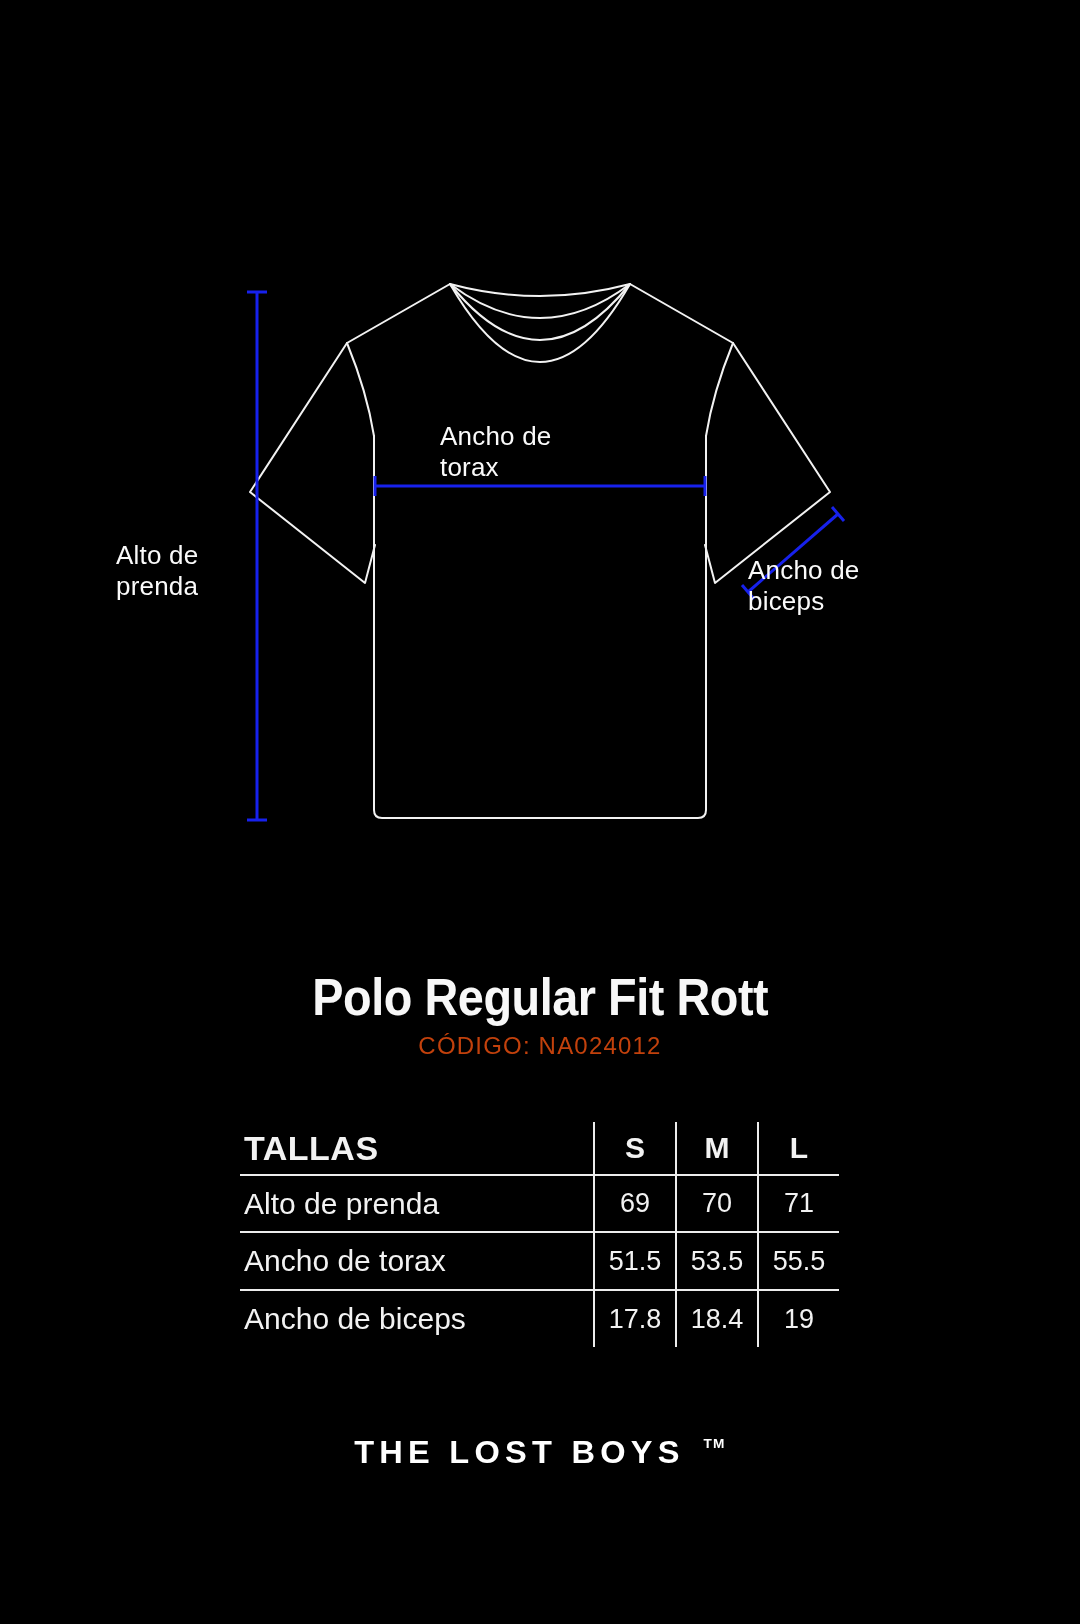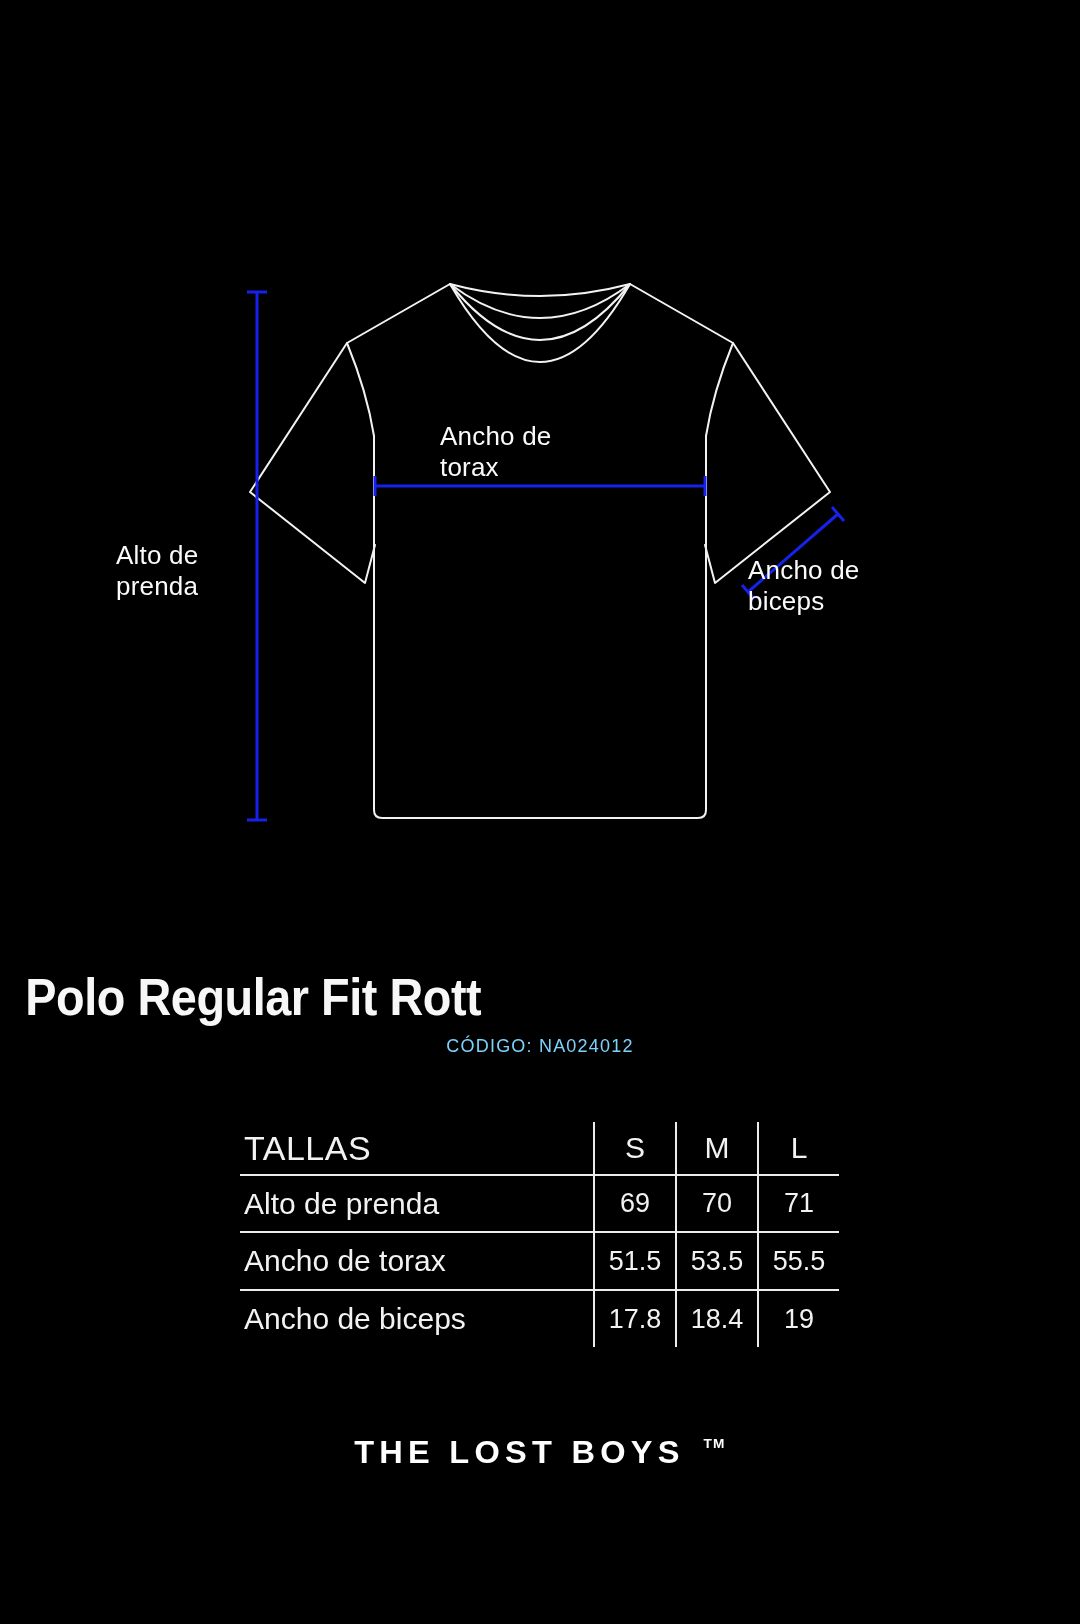--- a/index.html
+++ b/index.html
@@ -12,38 +12,38 @@
     position:absolute;font-size:26px;line-height:31px;
     color:#fafafa;letter-spacing:.2px;
   }
   .diagram-label span{display:block;}
   #label-alto{left:116px;top:540px;width:200px;}
   #label-torax{left:440px;top:421px;width:200px;}
   #label-biceps{left:748px;top:555px;width:200px;}
 
   .title{
     position:absolute;left:0;top:968px;width:1080px;height:58px;
-    text-align:left;line-height:58px;font-size:52px;font-weight:bold;color:#f7f7f7;
+    text-align:center;line-height:58px;font-size:52px;font-weight:bold;color:#f7f7f7;
   }
   .title-inner{display:inline-block;transform:scaleX(.9);transform-origin:center;letter-spacing:-.5px;white-space:nowrap;}
   .code{
     position:absolute;left:0;top:1034px;width:1080px;height:24px;
-    text-align:center;line-height:24px;font-size:18px;letter-spacing:1.2px;color:#7dd3fc;
+    text-align:center;line-height:24px;font-size:24px;letter-spacing:1.2px;color:#c2410c;
   }
 
   .size-table{
     position:absolute;left:240px;top:1122px;width:599px;height:225px;
     display:grid;grid-template-columns:353px 82px 82px 82px;grid-template-rows:54px 57px 58px 56px;
   }
   .size-table .cell{
     box-sizing:border-box;display:flex;align-items:center;justify-content:center;
     font-size:27px;color:#f2f2f2;
   }
   .size-table .c-label{justify-content:flex-start;padding-left:4px;font-size:30px;}
-  .size-table .head{font-weight:normal;}
+  .size-table .head{font-weight:bold;}
   .size-table .h-label{font-size:34px;letter-spacing:.5px;}
   .size-table .h-size{font-size:30px;}
   .size-table .bb{border-bottom:2px solid #ececec;}
   .size-table .bl{border-left:2px solid #ececec;}
 
   .brand{
     position:absolute;left:0;top:1430px;width:1080px;height:46px;
     text-align:center;line-height:46px;font-weight:bold;font-size:31px;color:#fff;
     white-space:nowrap;
   }

